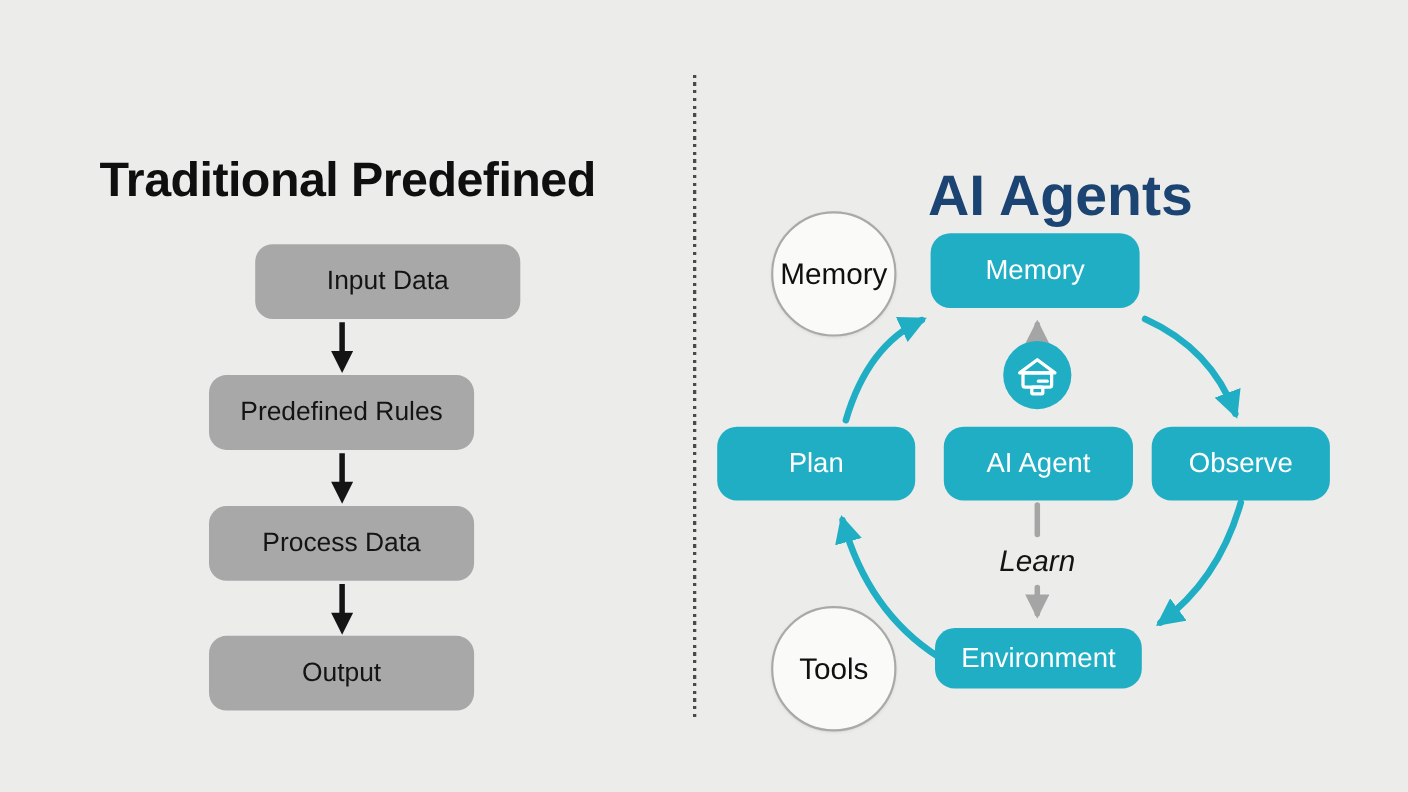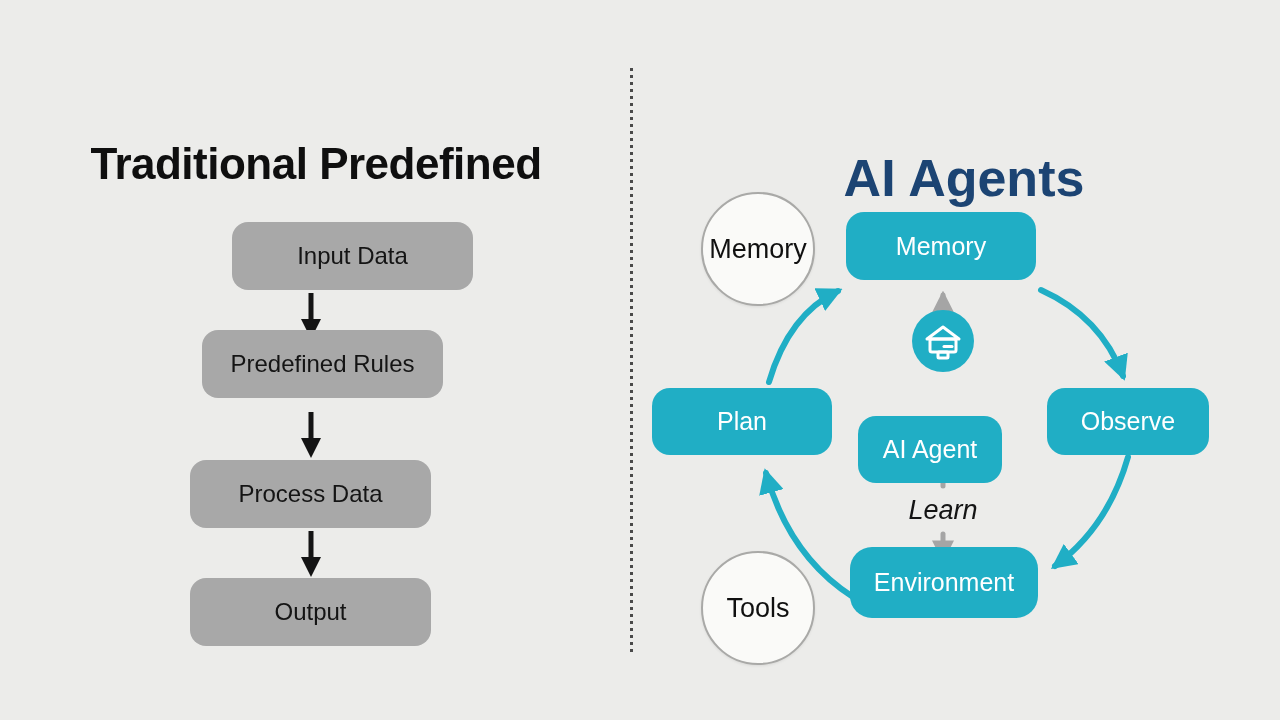--- a/index.html
+++ b/index.html
@@ -27,21 +27,21 @@
     position:absolute;left:0;top:110px;width:632px;
     text-align:center;font-size:44px;font-weight:700;
     color:#0f0f0f;letter-spacing:-0.5px;
   }
   .gbox{
     position:absolute;left:190px;width:241px;height:68px;
     background:var(--gray-box);border-radius:16px;
     display:flex;align-items:center;justify-content:center;
     font-size:24px;font-weight:500;color:var(--black-text);
   }
-  .gbox.step1{top:222px;margin-left:42px;} .gbox.step2{top:330px;margin-left:12px;}
+  .gbox.step1{top:222px;margin-left:42px;} .gbox.step2{top:341px;}
   .gbox.step3{top:460px;} .gbox.step4{top:578px;}
   .darrow{position:absolute;left:298px;width:26px;height:51px;}
   .darrow.a1{top:290px;} .darrow.a2{top:409px;} .darrow.a3{top:528px;}
   .darrow line{stroke:#141414;stroke-width:5;}
   .darrow polygon{fill:#141414;}
 
   
   .divider{
     position:absolute;left:630px;top:68px;width:3px;height:588px;
     background-image:repeating-linear-gradient(to bottom,#4a4a4a 0 3px,transparent 3px 7px);
@@ -60,23 +60,23 @@
   .mk-gray{fill:var(--gray-arrow);}
 
   .tbox{
     position:absolute;z-index:2;border-radius:18px;
     background:var(--teal);color:var(--white-text);
     display:flex;align-items:center;justify-content:center;
     font-size:25px;font-weight:500;
   }
   .tbox.execute{left:846px;top:212px;width:190px;height:68px;}
   .tbox.plan{left:652px;top:388px;width:180px;height:67px;}
-  .tbox.agent{left:858px;top:388px;width:144px;height:67px;margin-top:28px;}
+  .tbox.agent{left:858px;top:388px;width:172px;height:67px;}
   .tbox.observe{left:1047px;top:388px;width:162px;height:67px;}
-  .tbox.environment{left:850px;top:547px;width:188px;height:71px;border-radius:22px;}
+  .tbox.environment{left:850px;top:571px;width:188px;height:55px;}
 
   .wcircle{
     position:absolute;z-index:2;width:114px;height:114px;border-radius:50%;
     background:var(--circle-fill);border:2px solid var(--circle-border);
     display:flex;align-items:center;justify-content:center;
     font-size:27px;font-weight:500;color:#101010;
     box-shadow:0 1px 3px rgba(0,0,0,0.08);
   }
   .wcircle.memory{left:701px;top:192px;}
   .wcircle.tools{left:701px;top:551px;}

